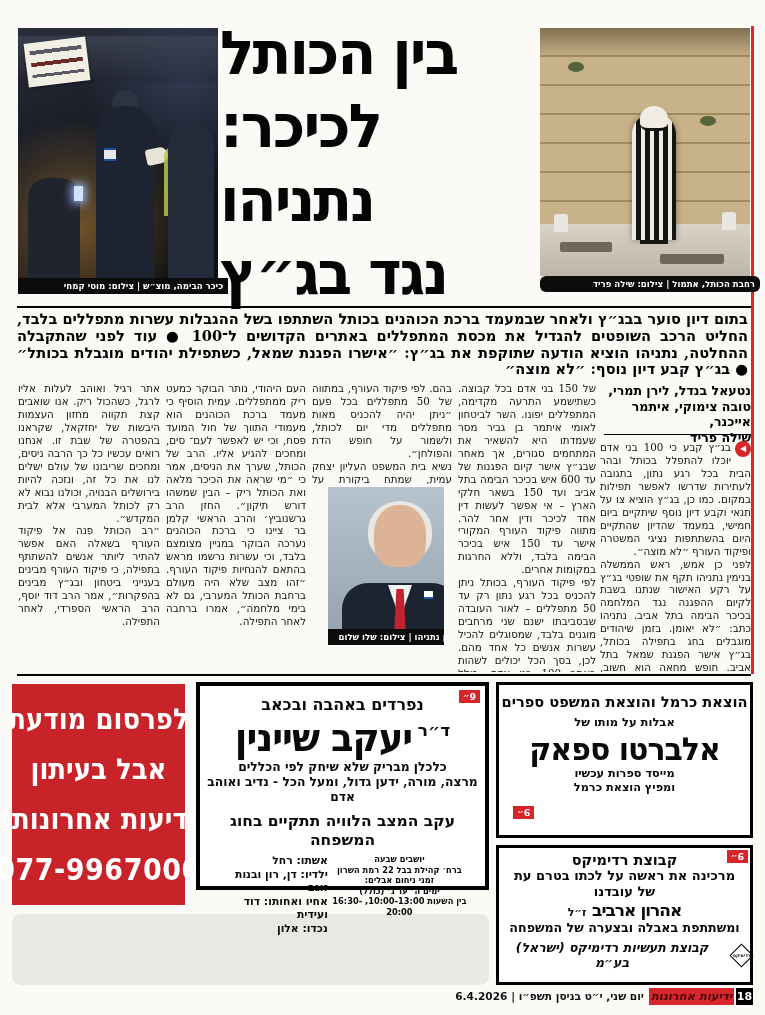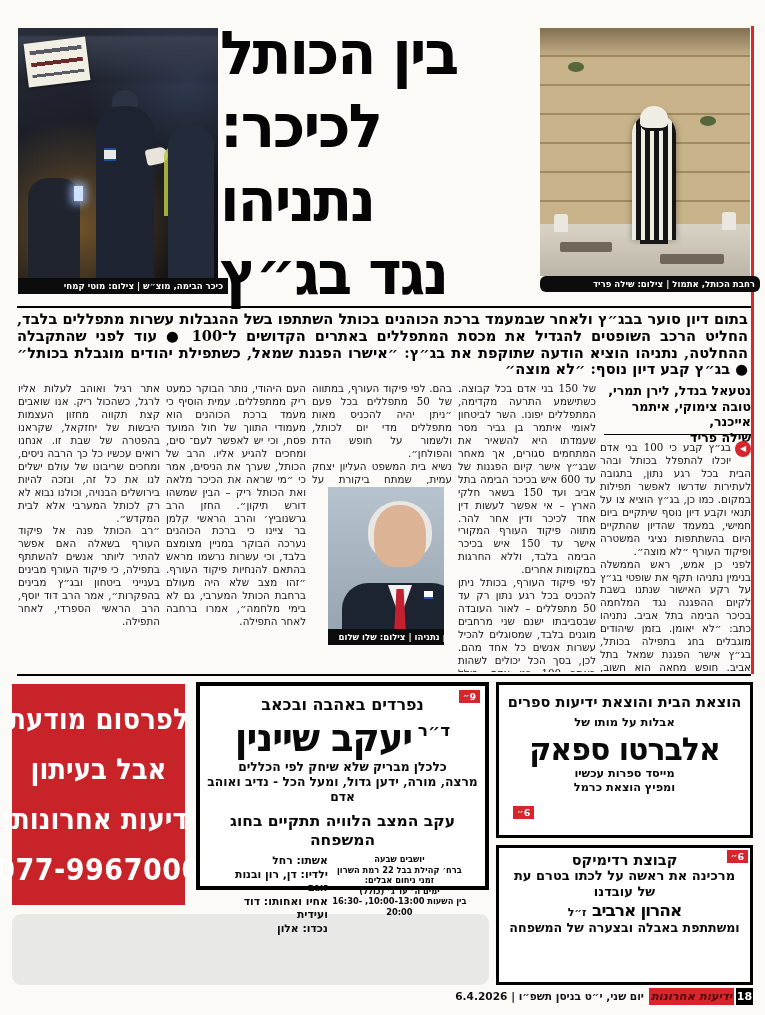--- a/index.html
+++ b/index.html
@@ -230,37 +230,43 @@
 ימים ה׳ עד ג׳ (כולל)
 בין השעות 10:00-13:00, 16:30-20:00</div>
       <div class="family">אשתו: רחל
 ילדיו: דן, רון ובנות זוגם
 אחיו ואחותו: דוד ועידית
 נכדו: אלון</div>
     </div>
   </div>
 
   <div class="abs obit spak">
-    <div class="publisher">הוצאת הבית והוצאת ידיעות ספרים</div>
+    <div class="publisher">הוצאת כרמל והוצאת המשפט ספרים</div>
     <div class="opening">אבלות על מותו של</div>
     <div class="big-name">אלברטו ספאק</div>
     <div class="desc">מייסד ספרות עכשיו</div>
     <div class="desc">ומפיץ הוצאת כרמל</div>
     <div class="size-mark" style="bottom:16px;left:14px;">6״</div>
   </div>
 
   <div class="abs obit arbiv">
     <div class="size-mark" style="top:2px;right:2px;">6״</div>
     <div class="company">קבוצת רדימיקס</div>
     <div class="opening">מרכינה את ראשה על לכתו בטרם עת</div>
     <div class="opening">של עובדנו</div>
     <div class="name-row">
       <span class="big-name">אהרון ארביב</span>
       <span class="honorific">ז״ל</span>
     </div>
     <div class="closing">ומשתתפת באבלה ובצערה של המשפחה</div>
+    <div class="sig-row">
+      <div class="diamond">
+        <span>רדימיקס</span>
+      </div>
+      <div class="signature">קבוצת תעשיות רדימיקס (ישראל) בע״מ</div>
+    </div>
   </div>
 
   <div class="abs pg-box">18</div>
   <div class="abs brand-box">ידיעות אחרונות</div>
   <div class="abs footer-date">יום שני, י״ט בניסן תשפ״ו | 6.4.2026</div>
 
 </div>
 
 </body></html>

